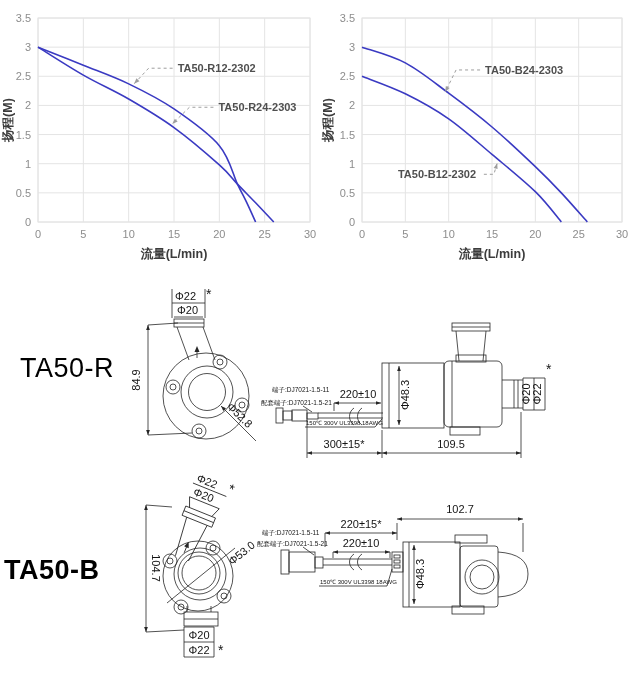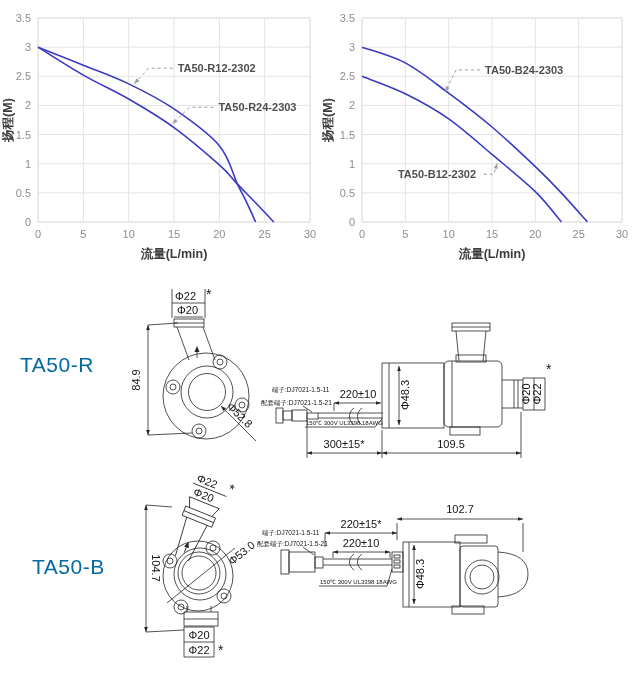--- a/index.html
+++ b/index.html
@@ -3,23 +3,23 @@
 <meta charset="utf-8">
 <style>
   html,body{margin:0;padding:0;}
   body{width:640px;height:674px;background:#ffffff;position:relative;
        font-family:"Liberation Sans",sans-serif;overflow:hidden;}
   svg{position:absolute;overflow:visible;}
   #chart-r{top:0;left:0;}
   #chart-b{top:0;left:320px;}
   #drawing-r{top:272px;left:0;}
   #drawing-b{top:462px;left:0;}
-  .model-label{position:absolute;font-size:21px;color:#0369a1;letter-spacing:.5px;}
+  .model-label{position:absolute;font-size:27px;color:#000000;letter-spacing:.5px;}
   #label-r{top:353px;left:20px;}
-  #label-b{top:555px;left:32px;}
+  #label-b{top:555px;left:4px;font-weight:bold;}
   svg text{font-family:"Liberation Sans",sans-serif;}
   .tick{font-size:11px;fill:#8d8d8d;}
   .axlabel{font-size:12.5px;font-weight:bold;fill:#3c3c3c;}
   .ann{font-size:11px;font-weight:bold;fill:#4f4f4f;}
   .dim{font-size:11px;fill:#141414;}
   .dimstar{font-size:14px;fill:#141414;}
   .term{font-size:6.5px;fill:#141414;}
   .tiny{font-size:6px;fill:#141414;}
   .ln{stroke:#262626;stroke-width:.8;fill:none;}
   .fillb{fill:#262626;stroke:none;}

